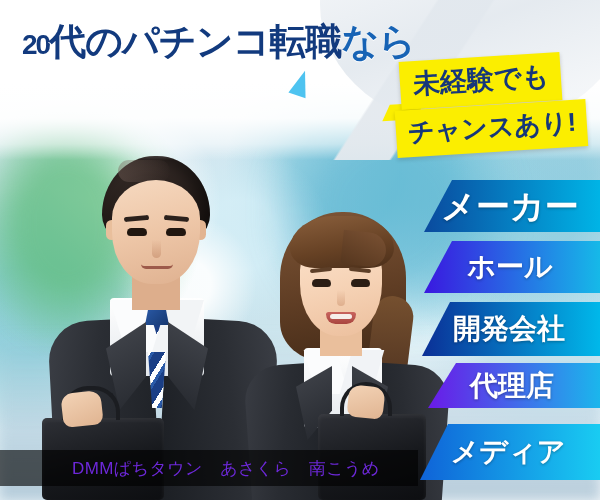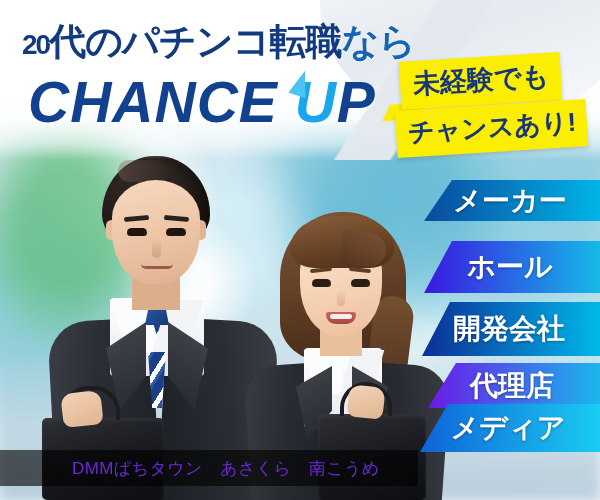--- a/index.html
+++ b/index.html
@@ -392,44 +392,40 @@
   <div class="hand hand-woman"></div>
 
   <div class="header-white">
     <div class="header-arc"></div>
   </div>
 
   <div class="headline">
     <span class="num">20</span><span>代のパチンコ転職</span><span class="soft">なら</span>
   </div>
 
-  <div class="logo">
-    <span>CHANCE</span>
-    <span class="up-u">U</span><span class="up-p">P</span>
-  </div>
   <div class="logo-arrow"></div>
 
   <div class="badge-tail"></div>
   <div class="badge badge1">未経験でも</div>
   <div class="badge badge2">チャンスあり!</div>
 
   <div id="cats">
-      <div class="cat" style="top: 180px; height: 41px; width: 176px; font-size: 28px; background: linear-gradient(90deg, rgb(10, 74, 158) 0%, rgb(0, 180, 230) 100%);">
+      <div class="cat" style="top: 180px; height: 52px; width: 176px; font-size: 34px; background: linear-gradient(90deg, rgb(10, 74, 158) 0%, rgb(0, 180, 230) 100%);">
         <span>メーカー</span>
       </div>
       <div class="cat" style="top: 241px; height: 52px; width: 176px; font-size: 28px; background: linear-gradient(90deg, rgb(58, 24, 224) 0%, rgb(22, 185, 232) 100%);">
         <span>ホール</span>
       </div>
       <div class="cat" style="top: 302px; height: 54px; width: 178px; font-size: 28px; background: linear-gradient(90deg, rgb(11, 47, 150) 0%, rgb(0, 184, 234) 100%); align-items: center;">
         <span>開発会社</span>
       </div>
       <div class="cat" style="top: 363px; height: 45px; width: 172px; font-size: 28px; background: linear-gradient(90deg, rgb(106, 26, 232) 0%, rgb(27, 182, 236) 100%);">
         <span>代理店</span>
       </div>
-      <div class="cat" style="top: 404px; height: 48px; width: 180px; font-size: 28px; background: linear-gradient(90deg, rgb(15, 99, 216) 0%, rgb(25, 204, 242) 100%);">
+      <div class="cat" style="top: 424px; height: 56px; width: 180px; font-size: 28px; background: linear-gradient(90deg, rgb(15, 99, 216) 0%, rgb(25, 204, 242) 100%);">
         <span>メディア</span>
       </div>
     </div>
 
   <div class="credits">
     <div class="credits-text">DMMぱちタウン　あさくら　南こうめ</div>
   </div>
 
 </div>
 

